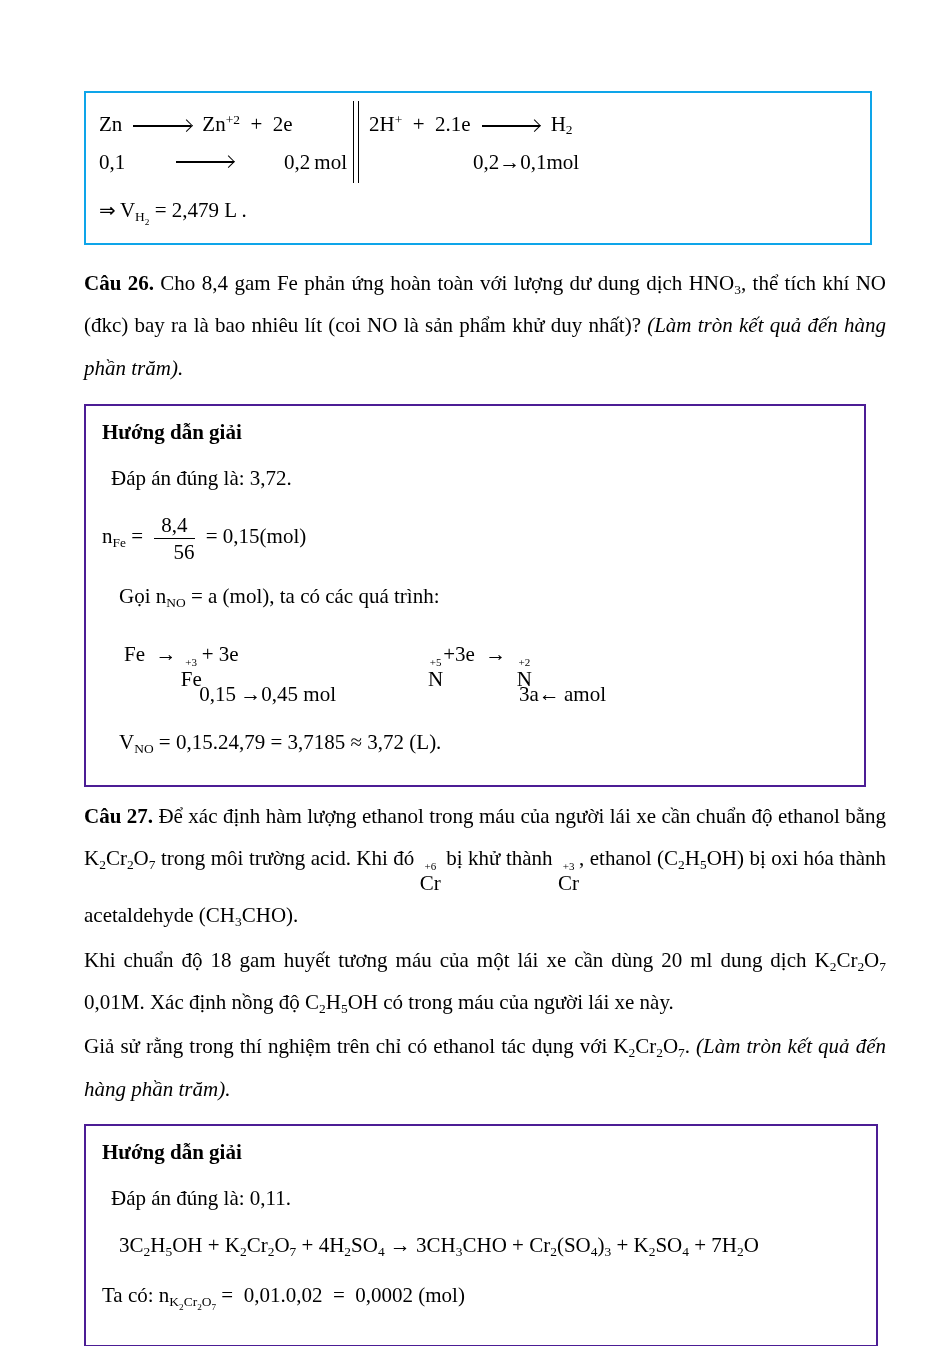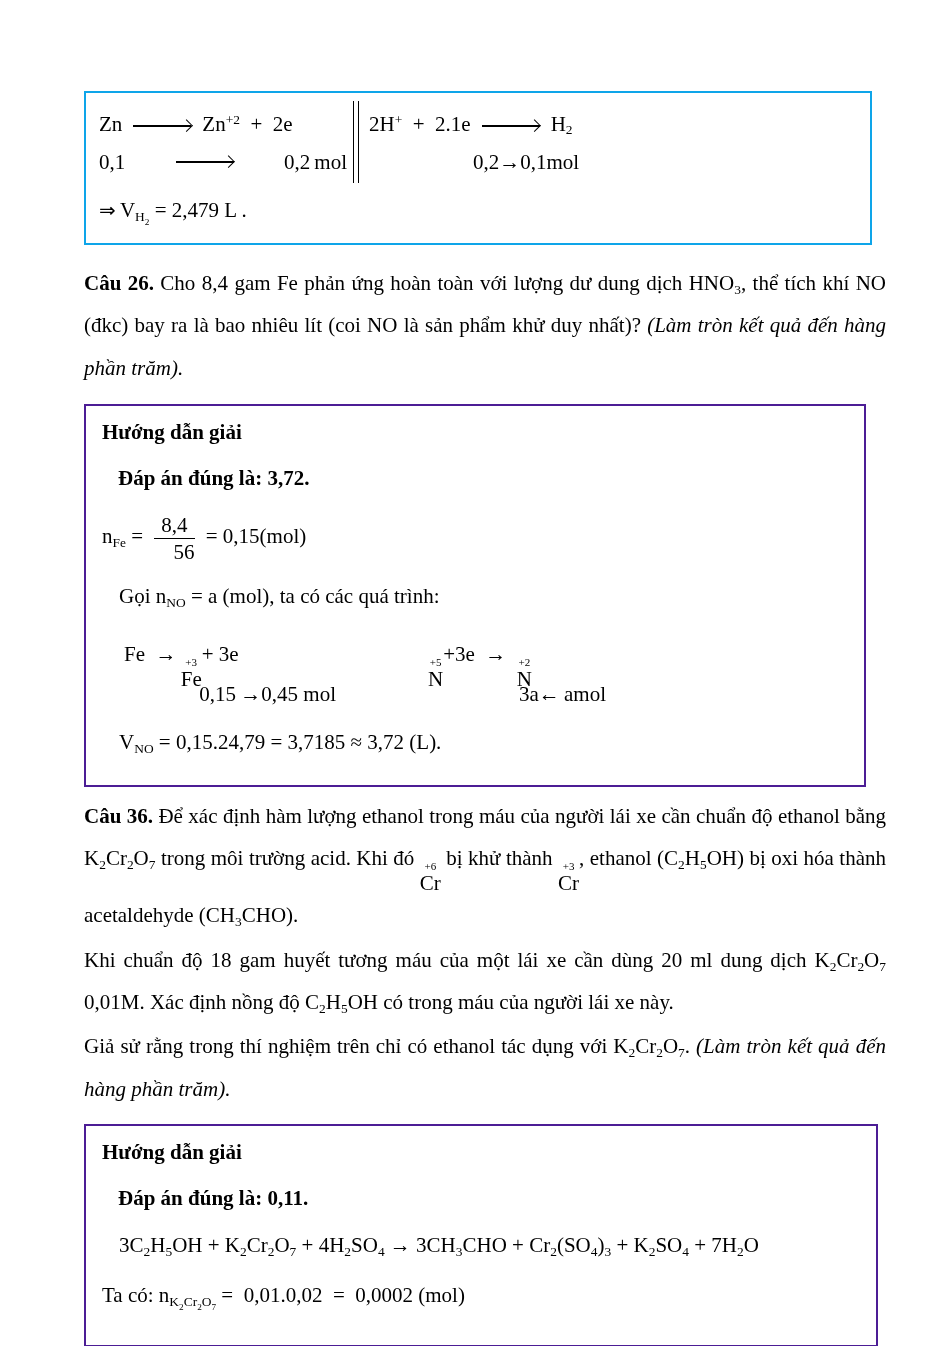--- a/index.html
+++ b/index.html
@@ -43,21 +43,21 @@
   .para-c26 { margin:17px 0 15px; }
   .para-c27 { margin:8px 0 0; }
   .para-mid { margin:2px 0 0; }
 
   
   .solbox { box-sizing:border-box; border:2px solid #4c1d95; padding:8px 16px 14px; }
   .solbox-1 { width:782px; }
   .solbox-2 { width:794px; margin-top:14px; }
   .sol-line { line-height:1.35; margin:13px 17px; white-space:nowrap; }
   .sol-title { font-weight:bold; margin:4px 0 2px; line-height:1.4; }
-  .sol-answer { font-weight:bold; margin:16px 16px 18px; line-height:1.4; }
+  .sol-answer { font-weight:normal; margin:16px 9px 18px; line-height:1.4; }
   .sol-frac-line { margin:20px 0 18px; }
 
   
   .half { display:flex; margin:22px 0 14px 22px; }
   .half-colL { width:212px; margin-right:92px; }
   .half-colR { width:178px; }
   .half .hline { height:40px; line-height:40px; white-space:nowrap; }
   .half .hspread { display:flex; justify-content:flex-end; align-items:center; }
 </style>
 </head>
@@ -120,21 +120,21 @@
         <div class="hline hspread">
             <span>3a</span>
             <span>← a</span>
             <span>mol</span>
           </div>
       </div>
     </div>
     <div class="sol-line"><span>V</span><span class="tk-sub">NO</span><span> = 0,15.24,79 = 3,7185 ≈ 3,72 (L).</span></div>
   </div>
 
-  <p class="para para-c27"><span class="tk-b">Câu 36.</span><span> Để xác định hàm lượng ethanol trong máu của người lái xe cần chuẩn độ ethanol bằng K</span><span class="tk-sub">2</span><span>Cr</span><span class="tk-sub">2</span><span>O</span><span class="tk-sub">7</span><span> trong môi trường acid. Khi đó </span><span class="tk-ox">
+  <p class="para para-c27"><span class="tk-b">Câu 27.</span><span> Để xác định hàm lượng ethanol trong máu của người lái xe cần chuẩn độ ethanol bằng K</span><span class="tk-sub">2</span><span>Cr</span><span class="tk-sub">2</span><span>O</span><span class="tk-sub">7</span><span> trong môi trường acid. Khi đó </span><span class="tk-ox">
         <span class="oxnum">+6</span>
         <span class="oxbase">Cr</span>
       </span><span> bị khử thành </span><span class="tk-ox">
         <span class="oxnum">+3</span>
         <span class="oxbase">Cr</span>
       </span><span>, ethanol (C</span><span class="tk-sub">2</span><span>H</span><span class="tk-sub">5</span><span>OH) bị oxi hóa thành acetaldehyde (CH</span><span class="tk-sub">3</span><span>CHO).</span></p>
   <p class="para para-mid"><span>Khi chuẩn độ 18 gam huyết tương máu của một lái xe cần dùng 20 ml dung dịch K</span><span class="tk-sub">2</span><span>Cr</span><span class="tk-sub">2</span><span>O</span><span class="tk-sub">7</span><span> 0,01M. Xác định nồng độ C</span><span class="tk-sub">2</span><span>H</span><span class="tk-sub">5</span><span>OH có trong máu của người lái xe này.</span></p>
   <p class="para para-mid"><span>Giả sử rằng trong thí nghiệm trên chỉ có ethanol tác dụng với K</span><span class="tk-sub">2</span><span>Cr</span><span class="tk-sub">2</span><span>O</span><span class="tk-sub">7</span><span>. </span><span class="tk-i">(Làm tròn kết quả đến hàng phần trăm).</span></p>
 
   <div class="solbox solbox-2">

